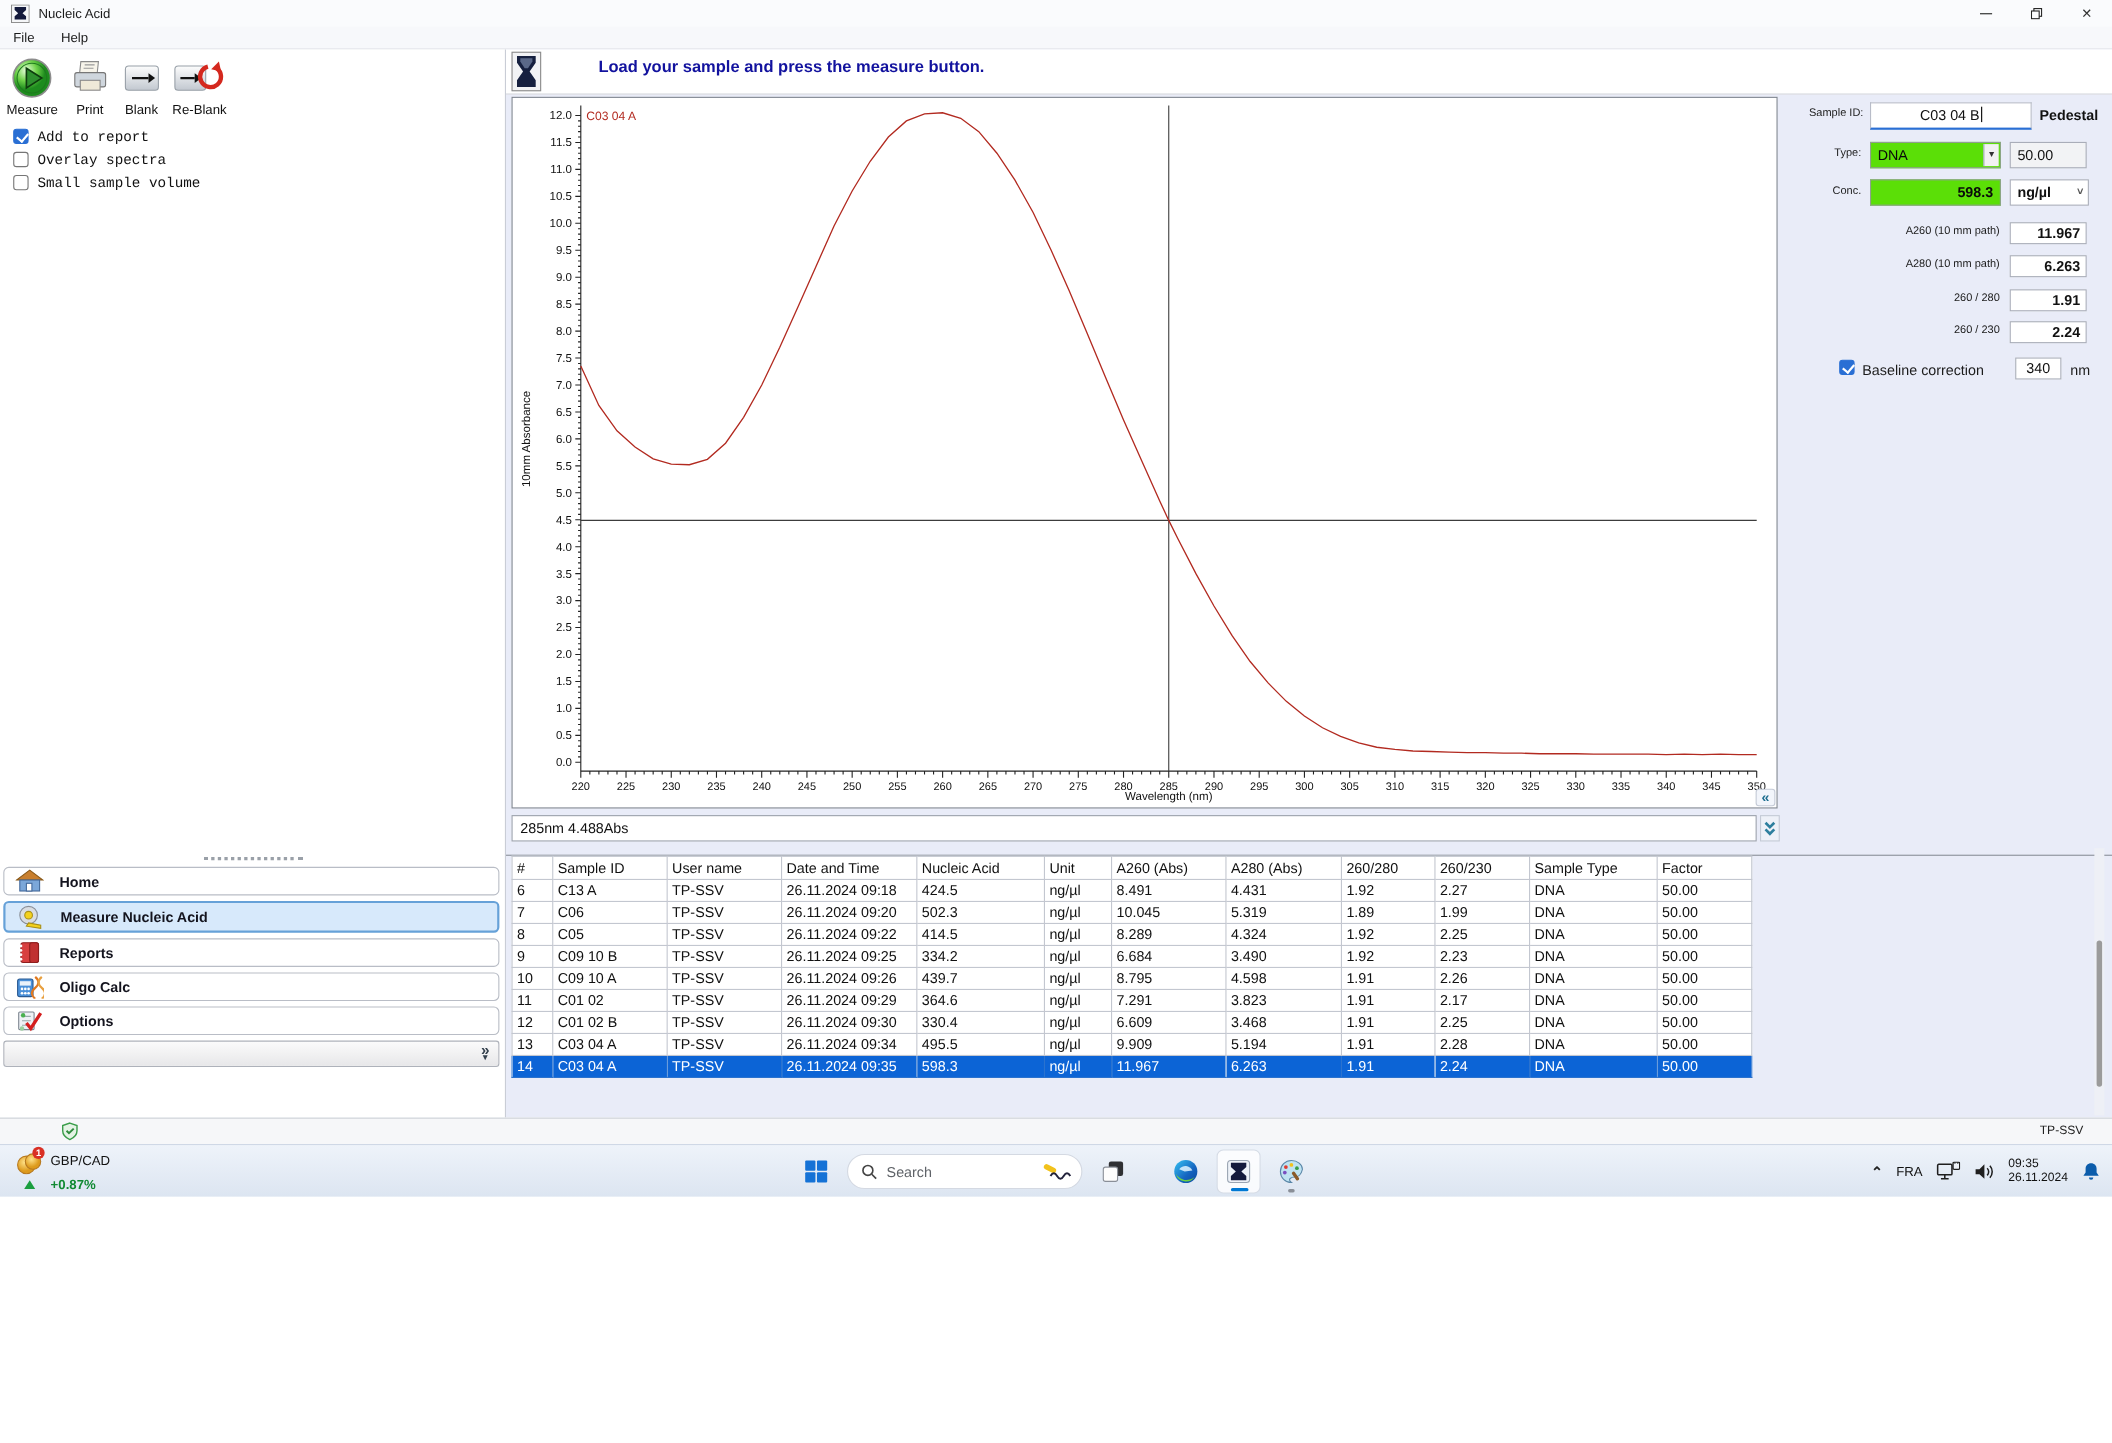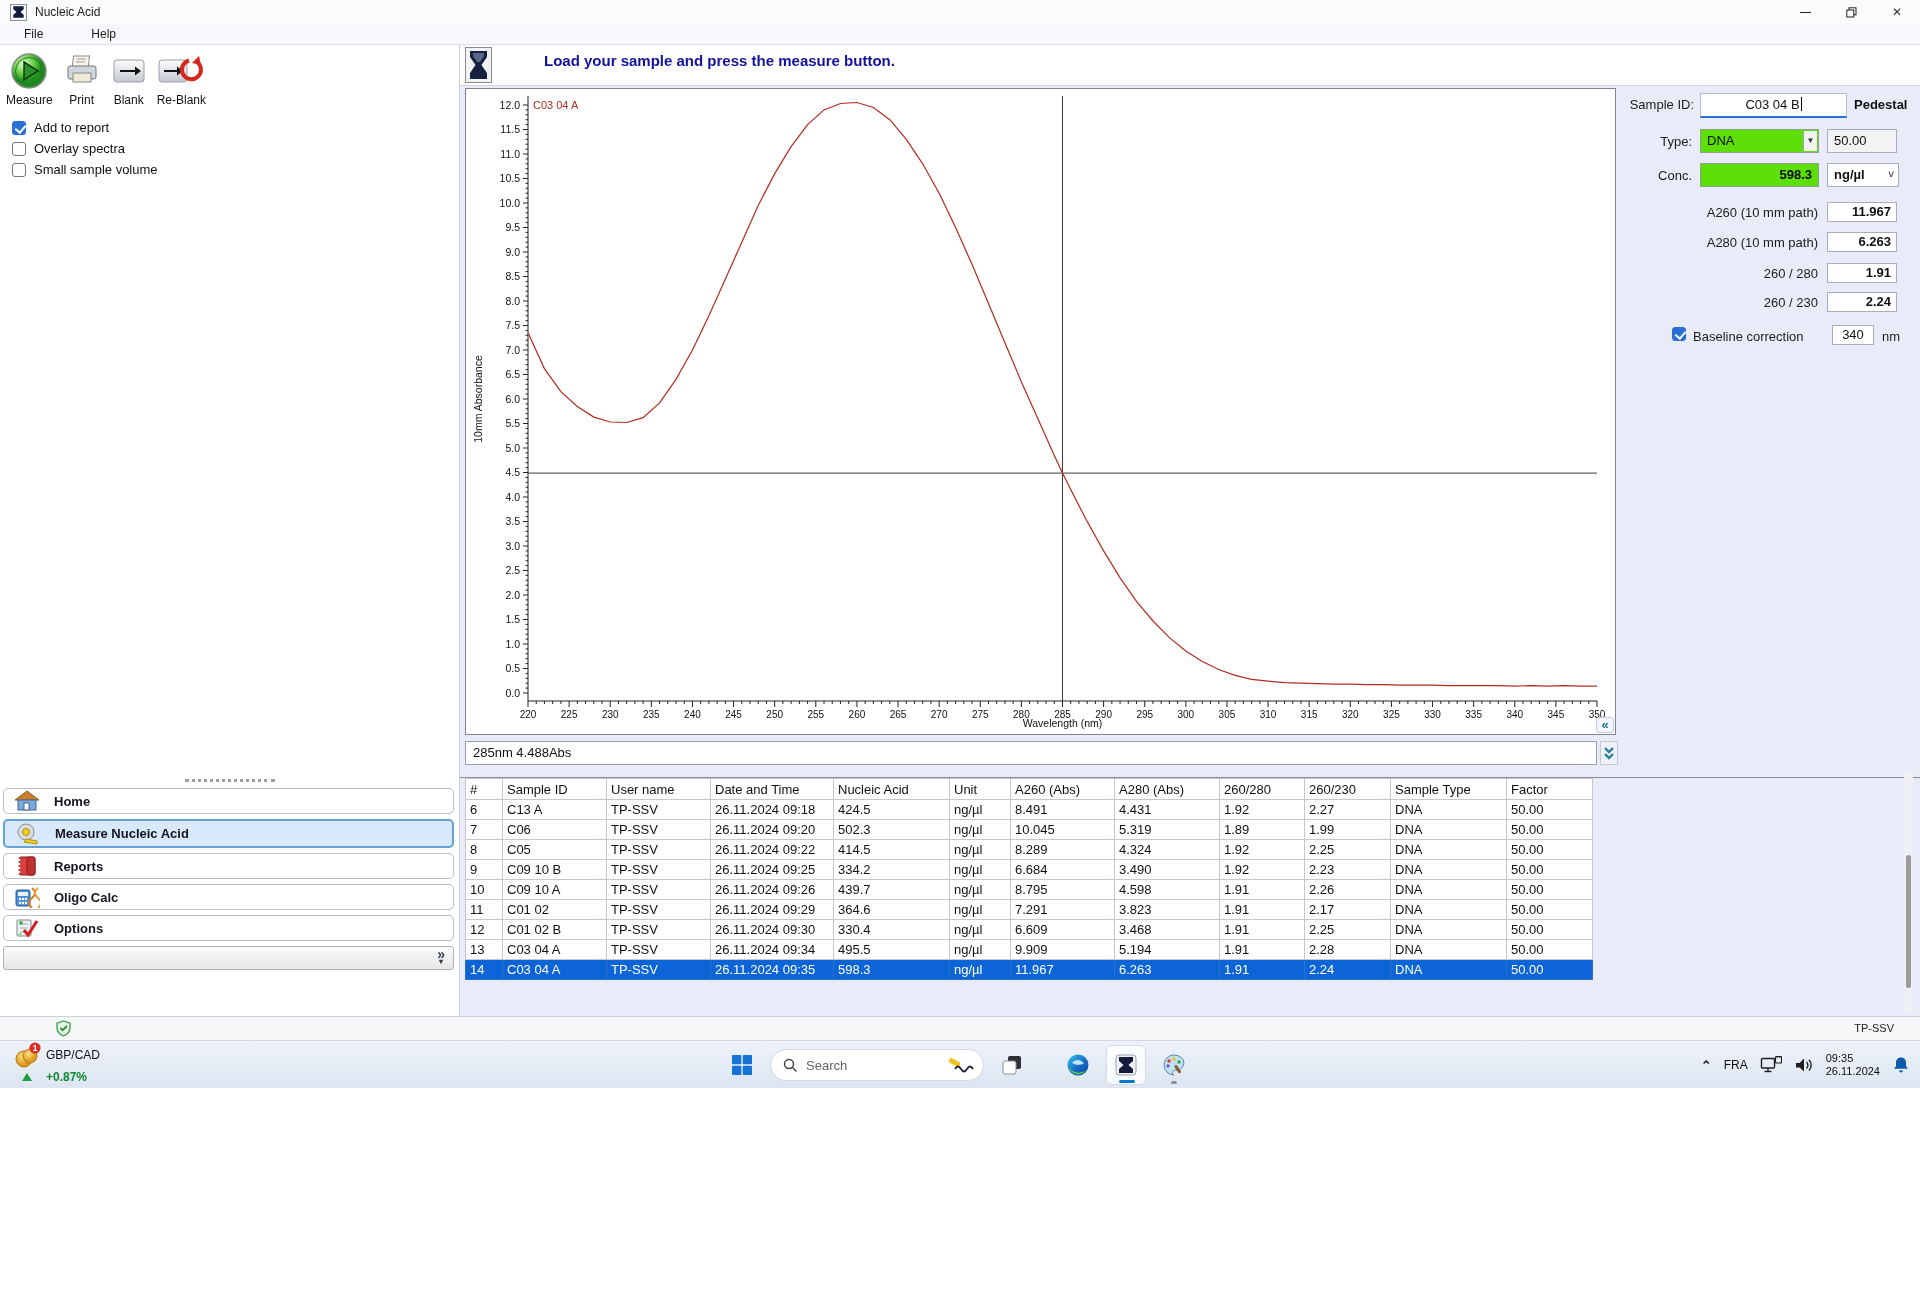--- a/index.html
+++ b/index.html
@@ -9,29 +9,29 @@
   
   .titlebar { position:absolute; left:0; top:0; width:1920px; height:24px; background:#fafbfd; display:flex; align-items:center; padding-left:10px; }
   .titlebar .appicon { width:17px; height:17px; margin-right:8px; }
   .titlebar .title { font-size:12px; color:#1b1b1b; }
   .wincontrols { position:absolute; right:0; top:0; height:24px; display:flex; }
   .winbtn { width:46px; height:24px; display:flex; align-items:center; justify-content:center; color:#333; font-size:12px; }
   .minglyph { display:inline-block; width:11px; border-bottom:1px solid #222; }
 
   
   .menubar { position:absolute; left:0; top:24px; width:1920px; height:21px; background:#f7f8fb; border-bottom:1px solid #dfe1e6; display:flex; align-items:center; }
-  .menuitem { font-size:12px; color:#1b1b1b; padding:0 24px; }
+  .menuitem { font-size:12px; color:#1b1b1b; padding:0 12px; }
 
   
   .leftpanel { position:absolute; left:0; top:45px; width:460px; height:971px; background:#fff; border-right:1px solid #c9cdd6; }
   .toolbar { display:flex; align-items:flex-end; padding:6px 4px 0 6px; gap:10px; }
   .tool { display:flex; flex-direction:column; align-items:center; gap:2px; }
   .tool .lbl { font-size:12px; color:#111; }
   .checks { margin-top:10px; padding-left:12px; }
-  .checkrow { display:flex; align-items:center; gap:8px; height:21px; }
+  .checkrow { display:flex; gap:8px; height:21px;font-family:Liberation Mono, monospace; }
   .cb { width:14px; height:14px; border:1px solid #767676; border-radius:3px; background:#fff; position:relative; flex:none; }
   .cb.checked { background:#2a6fd4; border-color:#2a6fd4; }
   .cb.checked::after { content:""; position:absolute; left:3.5px; top:1px; width:5px; height:8px; border:solid #fff; border-width:0 2px 2px 0; transform:rotate(40deg); }
   .checkrow .lbl { font-size:13px; color:#111; }
 
   .drag-dots { position:absolute; left:185px; top:734px; width:90px; border-top:3px dotted #9aa0a8; }
   .nav { position:absolute; left:3px; right:5px; top:743px; }
   .navitem { height:26px; margin-bottom:5px; background:#fff; border:1px solid #b9bdc6; border-radius:5px; display:flex; align-items:center; padding-left:10px; gap:14px; }
   .navitem.selected { background:#d7e9fb; border:2px solid #66a1d8; height:29px; }
   .navitem .nlabel { font-size:13px; font-weight:bold; color:#14141e; }
@@ -55,21 +55,21 @@
   .tablewrap { position:absolute; left:5px; top:733px; }
   table.results { border-collapse:collapse; table-layout:fixed; width:1127px; background:#fff; font-size:13px; border:1px solid #8a8f99; }
   table.results th, table.results td { border:1px solid #c3c7d0; padding:1px 4px; height:20px; text-align:left; font-weight:normal; white-space:nowrap; overflow:hidden; color:#111; }
   table.results thead th { height:21px; background:#fff; }
   table.results tr.selected td { background:#0c64d6; color:#fff; border-color:#2a72cf; }
 
   .vscroll { position:absolute; left:1444px; top:726px; width:9px; height:243px; background:#eef0f6; }
   .vscroll .thumb { position:absolute; left:2px; top:84px; width:5px; height:133px; background:#9b9b9b; border-radius:3px; }
 
   
-  .sp-label { position:absolute; font-size:13px; color:#1c1c1c; text-align:right; }
+  .sp-label { position:absolute; font-size:10px; color:#1c1c1c; text-align:right; }
   .sp-box { position:absolute; background:#fff; border:1px solid #a9adb9; font-size:13px; color:#111; }
   .sampleid-input { left:1240px; top:48px; width:147px; height:25px; border:1px solid #b8bcc8; border-bottom:2px solid #2a6fd4; text-align:center; line-height:22px; }
   .caret { display:inline-block; width:1px; height:14px; background:#000; vertical-align:-2px; margin-left:1px; }
   .pedestal { position:absolute; left:1394px; top:52px; font-size:13px; font-weight:bold; color:#111; }
   .greenbox { position:absolute; background:#5bdf07; border:1px solid #8fa08f; font-size:13px; color:#0a0a0a; }
   .type-dd { left:1240px; top:84px; width:119px; height:24px; line-height:22px; padding-left:6px; }
   .type-dd .dd-arrow { position:absolute; right:1px; top:1px; bottom:1px; width:14px; background:#f2f2f2; border-left:1px solid #9aa; font-size:8px; color:#333; text-align:center; line-height:20px; }
   .conc-field { left:1240px; top:118px; width:119px; height:24px; line-height:22px; text-align:right; padding-right:6px; font-weight:bold; }
   .factor-box { left:1367px; top:84px; width:70px; height:24px; line-height:22px; padding-left:6px; background:#f2f3f5; }
   .unit-dd { left:1367px; top:118px; width:72px; height:24px; line-height:22px; padding-left:6px; font-weight:bold; }

